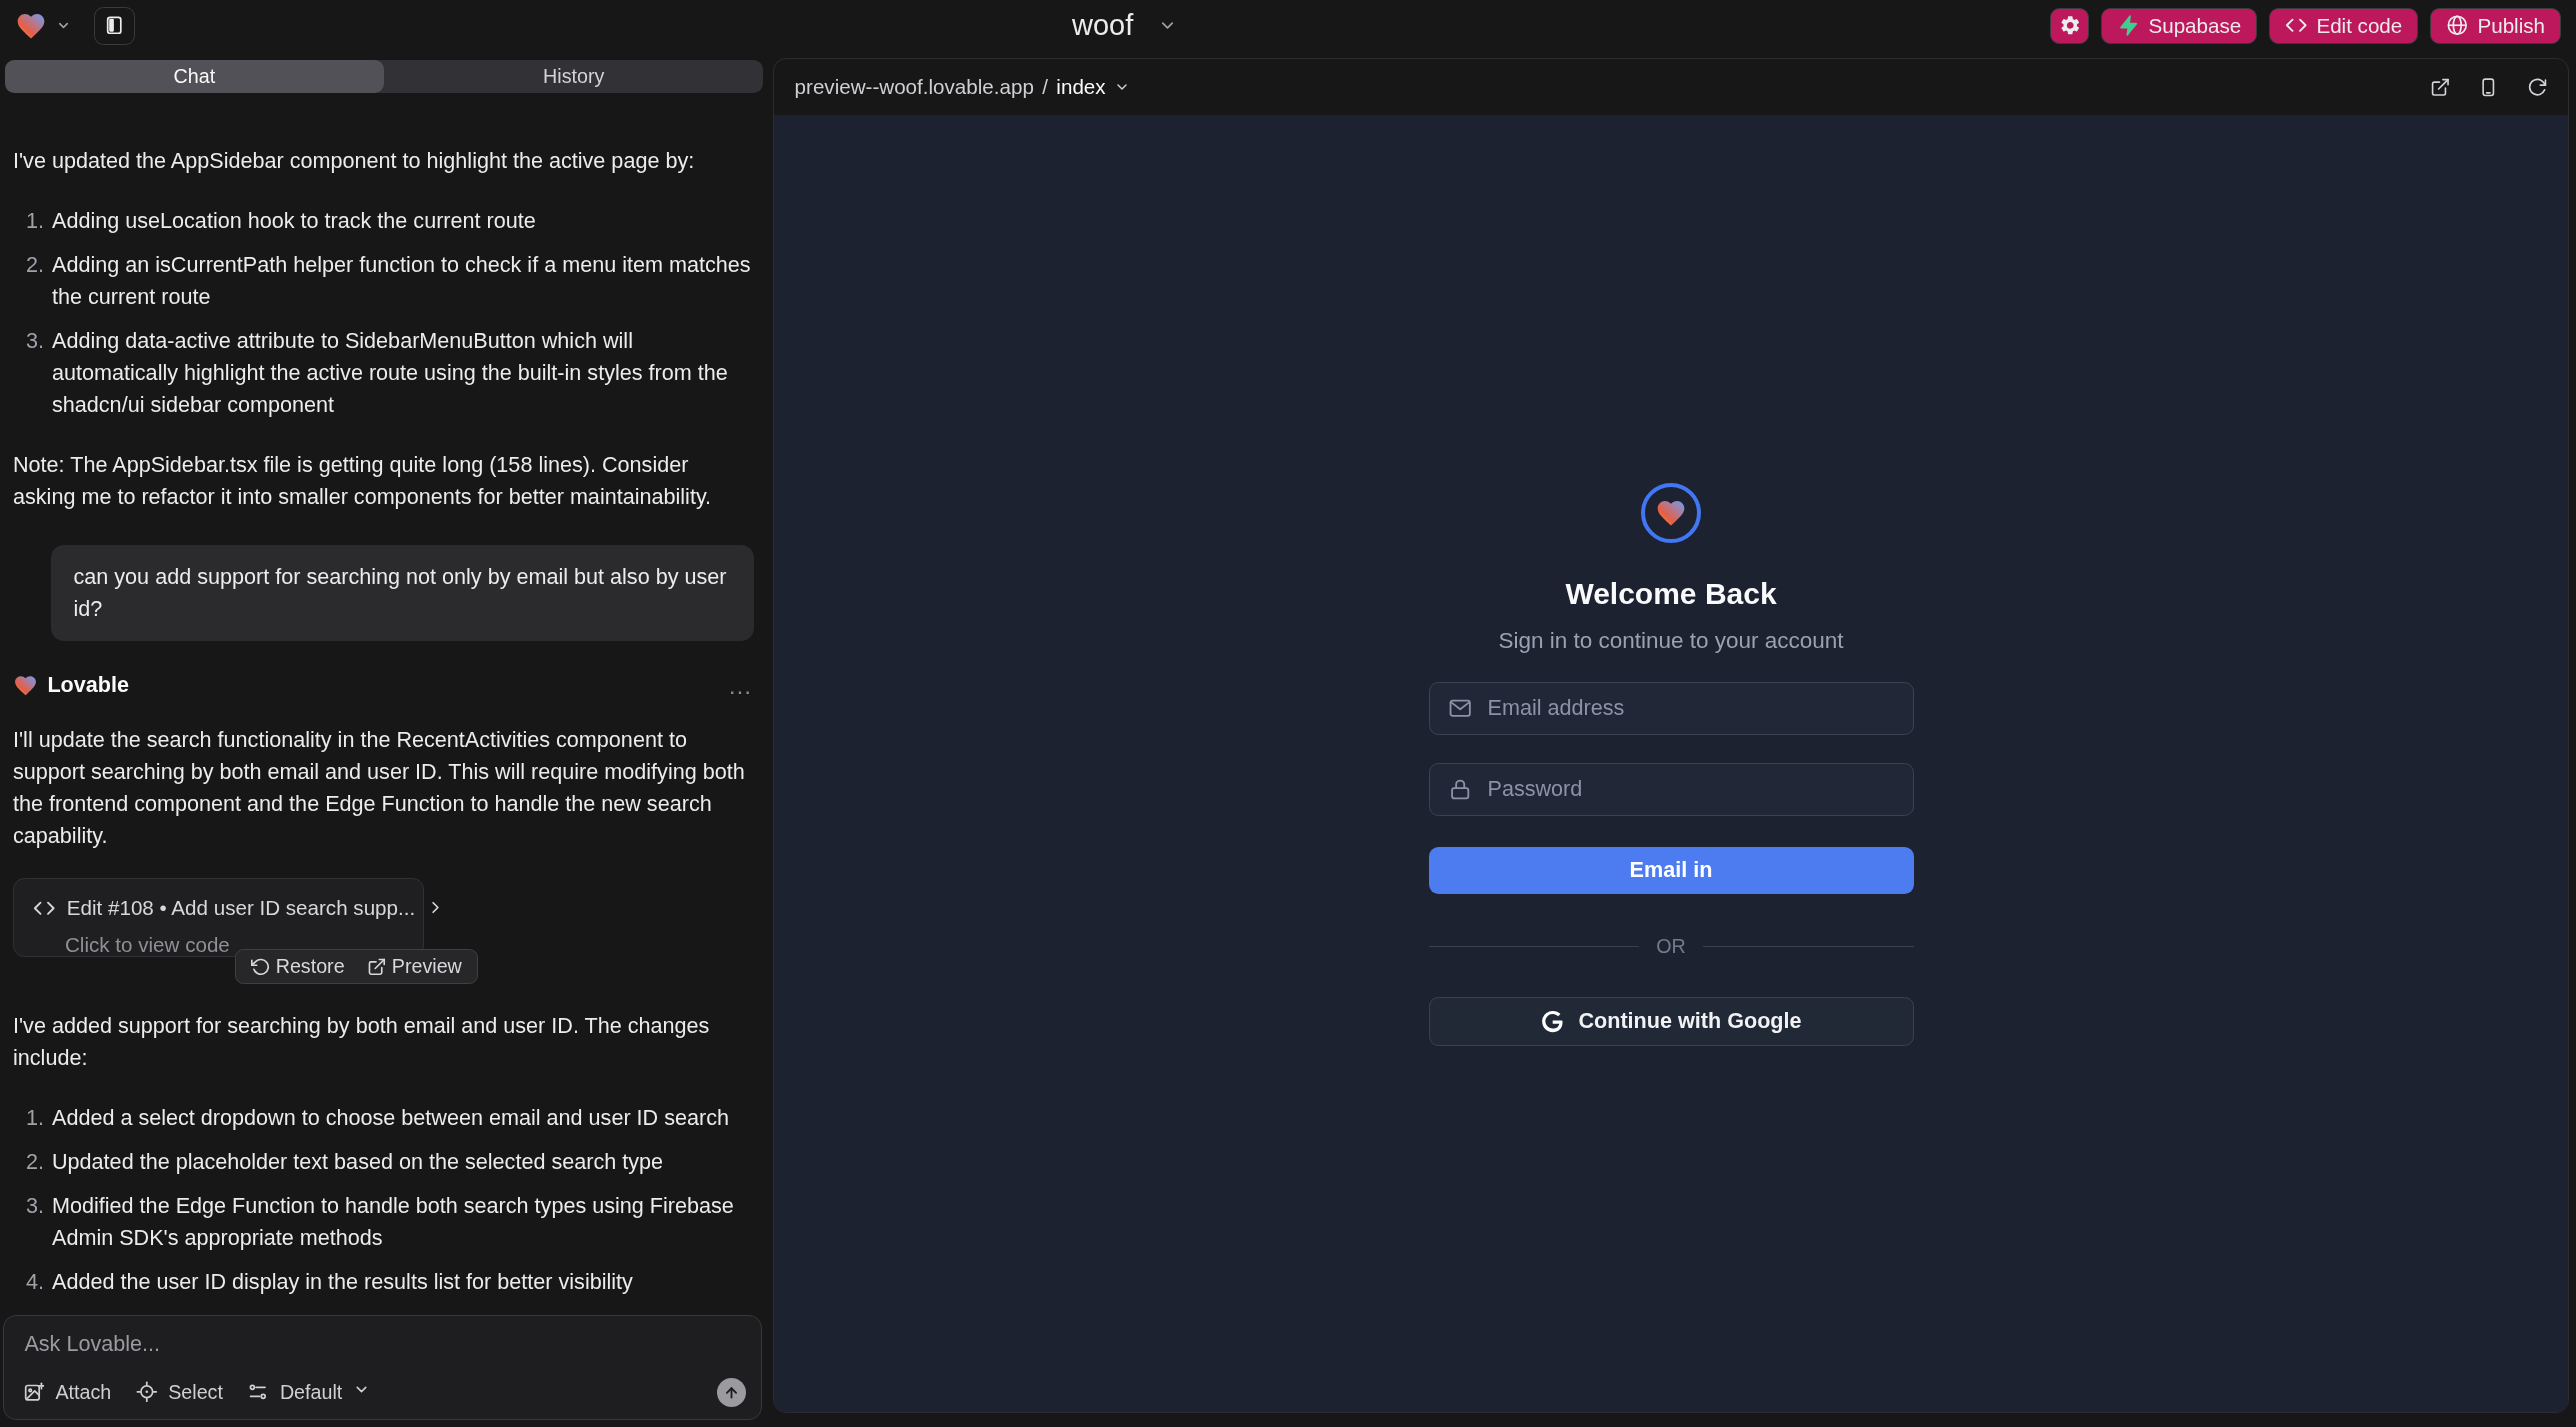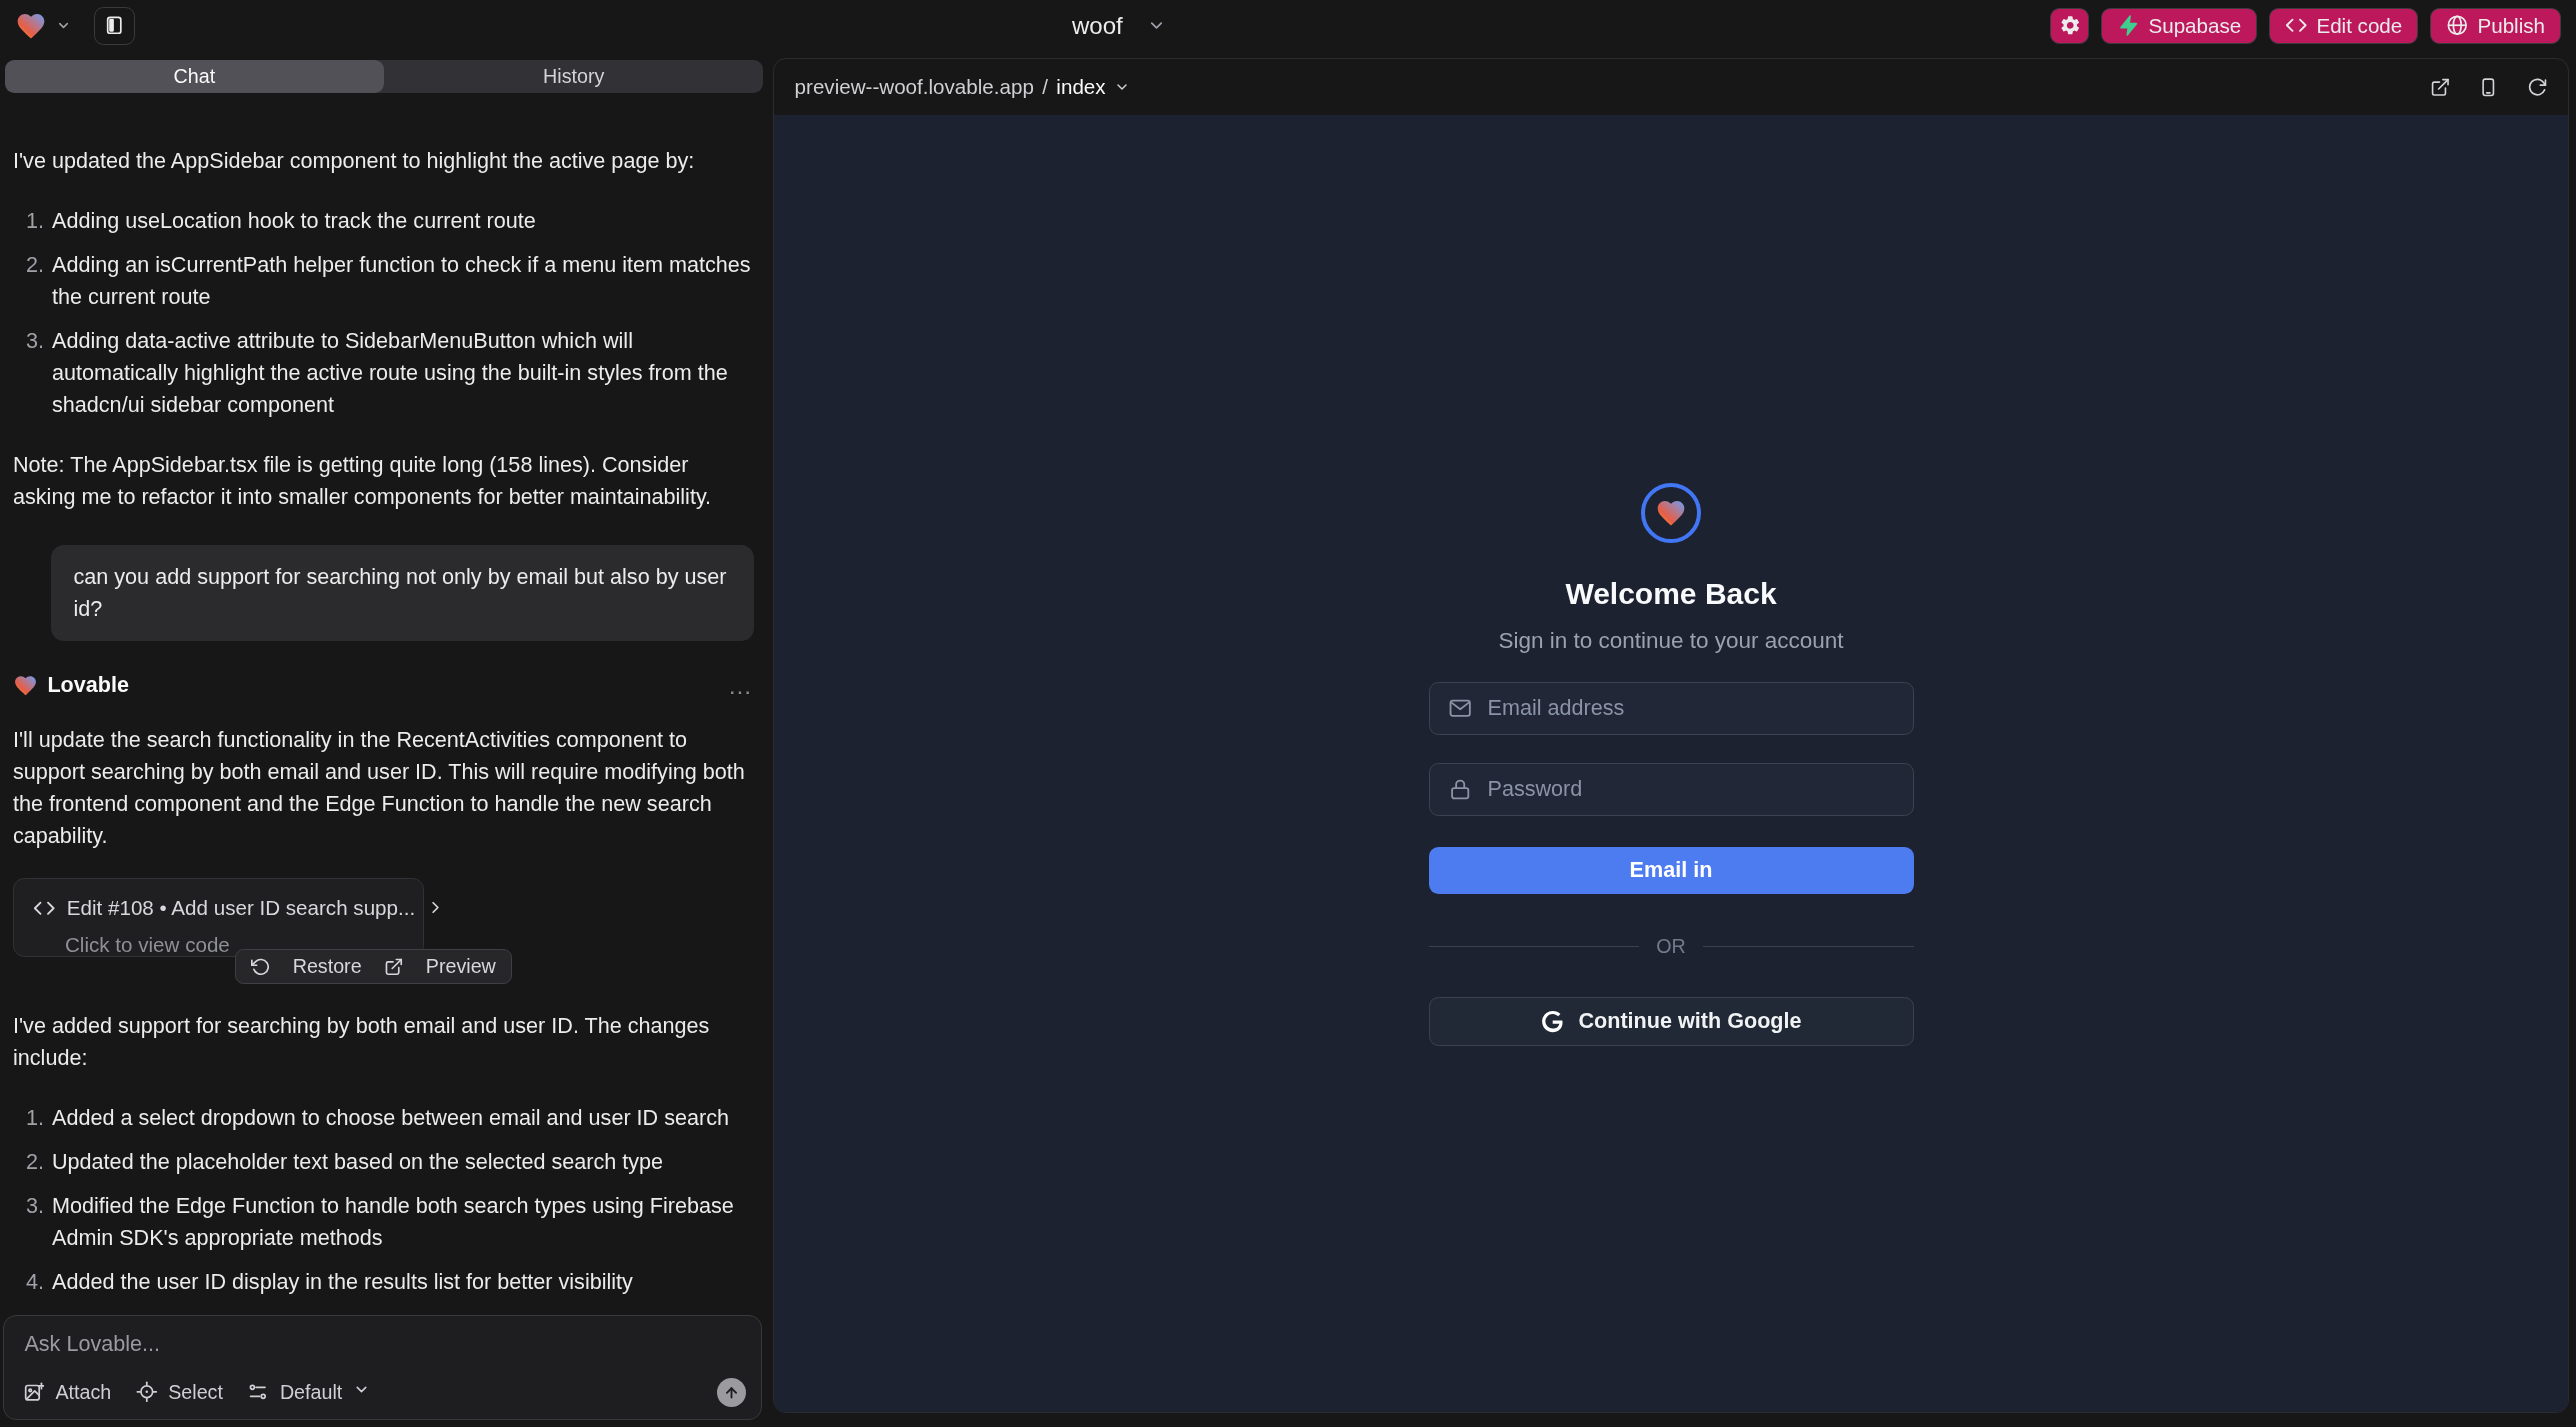--- a/index.html
+++ b/index.html
@@ -13,21 +13,21 @@
   svg { display:block; }
 
   
   .topbar { position:absolute; top:0; left:0; width:2576px; height:51px; display:flex; align-items:center; }
   .topbar-left { display:flex; align-items:center; gap:9.4px; padding-left:15px; }
   .logo-heart { width:32px; height:32px; }
   .chev-sm { color:#a1a1aa; }
   .panel-btn { width:41px; height:38px; margin-left:13px; border:0.9px solid #3a3a3f; border-radius:9.4px;
     display:flex; align-items:center; justify-content:center; background:transparent; cursor:pointer; }
   .project-switch { position:absolute; left:1072px; top:0; height:51px; display:flex; align-items:center; gap:24.4px; cursor:pointer; }
-  .project-name { font-size:24px; color:#ececec; }
+  .project-name { font-size:29px; color:#ececec; }
   .topbar-right { position:absolute; right:15px; top:7.5px; display:flex; align-items:center; gap:11.3px; }
   .tb-btn { display:flex; align-items:center; gap:9.4px; height:36px; padding:0 15px;
     background:#be185d; border:0.9px solid #3a3a3f; border-radius:9.4px; color:#ececec;
     font-size:20.6px; cursor:pointer; }
   .tb-btn.icon-only { width:39px; padding:0; justify-content:center; }
 
   
   .chat-panel { position:absolute; left:0; top:51px; width:769px; bottom:0; }
   .tabbar { margin:9.4px 5.6px 0 4.7px; height:33px; background:#313136; border-radius:9.4px; display:flex; padding:0; }
   .tab { flex:1; display:flex; align-items:center; justify-content:center; font-size:19.7px; color:#d4d4d8;
@@ -49,21 +49,21 @@
   .msg-menu { margin-left:auto; color:#8b8b92; font-size:24.4px; letter-spacing:1.9px; cursor:pointer; line-height:9.4px; }
 
   .edit-card-wrap { position:relative; width:411px; margin:26px 0 53px 0; }
   .edit-card { width:411px; height:79px; background:#1f1f21; border:0.9px solid #323236; border-radius:11.3px;
     padding:13px 17px 0 19px; cursor:pointer; }
   .edit-card-top { display:flex; align-items:center; gap:11.3px; font-size:20.6px; color:#d8d8dc; }
   .edit-card-title { white-space:nowrap; }
   .edit-card-sub { margin:5.6px 0 0 32px; font-size:20.6px; color:#8f8f96; }
   .restore-bar { position:absolute; left:222px; top:71px; height:35px; background:#27272a; border:0.9px solid #3f3f45;
     border-radius:8.4px; display:flex; align-items:center; gap:22.5px; padding:0 15px; }
-  .restore-bar .act { display:flex; align-items:center; gap:22px; font-size:19.7px; color:#d8d8dc; cursor:pointer; }
+  .restore-bar .act { display:flex; align-items:center; gap:5px; font-size:19.7px; color:#d8d8dc; cursor:pointer; }
 
   
   .composer { position:absolute; left:2.8px; right:6.6px; bottom:8.4px; height:105px; background:#1e1e20;
     border:0.9px solid #38383d; border-radius:13px; padding:15px 19px 13px 20.6px; }
   .composer textarea { width:100%; height:38px; background:transparent; border:none; outline:none; resize:none;
     font-family:inherit; font-size:21.6px; color:#ececec; }
   .composer textarea::placeholder { color:#9a9aa1; }
   .composer-row { position:absolute; left:19px; right:15px; bottom:11.3px; display:flex; align-items:center; gap:24.4px; }
   .comp-act { display:flex; align-items:flex-start; gap:11px; font-size:19.7px; color:#cfcfd4; cursor:pointer; }
   .send-btn { margin-left:auto; width:29px; height:29px; border-radius:50%; background:#9b9b9f; border:none;

